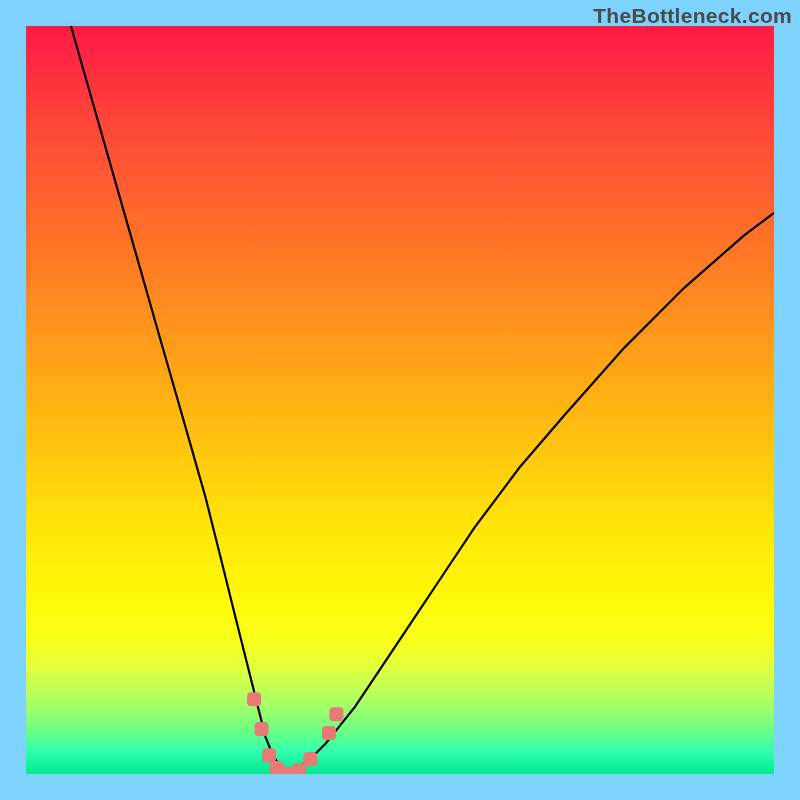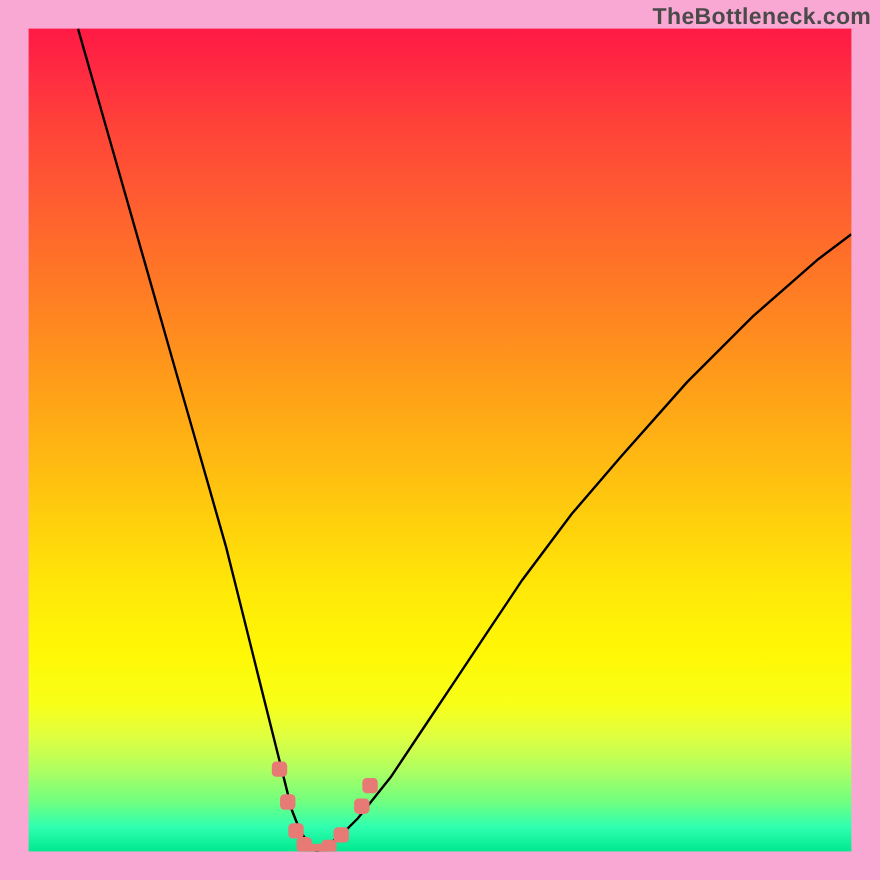--- a/index.html
+++ b/index.html
@@ -1,17 +1,17 @@
 <!DOCTYPE html>
 <html><head>
   <meta charset="utf-8">
   <style>
     * { margin: 0; padding: 0; box-sizing: border-box; }
     body { width: 800px; height: 800px; background: #000; overflow: hidden; font-family: Arial, sans-serif; }
-    .container { position: relative; width: 800px; height: 800px; background: #f9a8d4; }
+    .container { position: relative; width: 800px; height: 800px; background: #7dd3fc; }
     .plot-area {
       position: absolute;
       left: 26px;
       top: 26px;
       width: 748px;
       height: 748px;
       background: linear-gradient(to bottom,
         #ff1a44 0%,
         #ff2a42 5%,
         #ff4338 12%,

